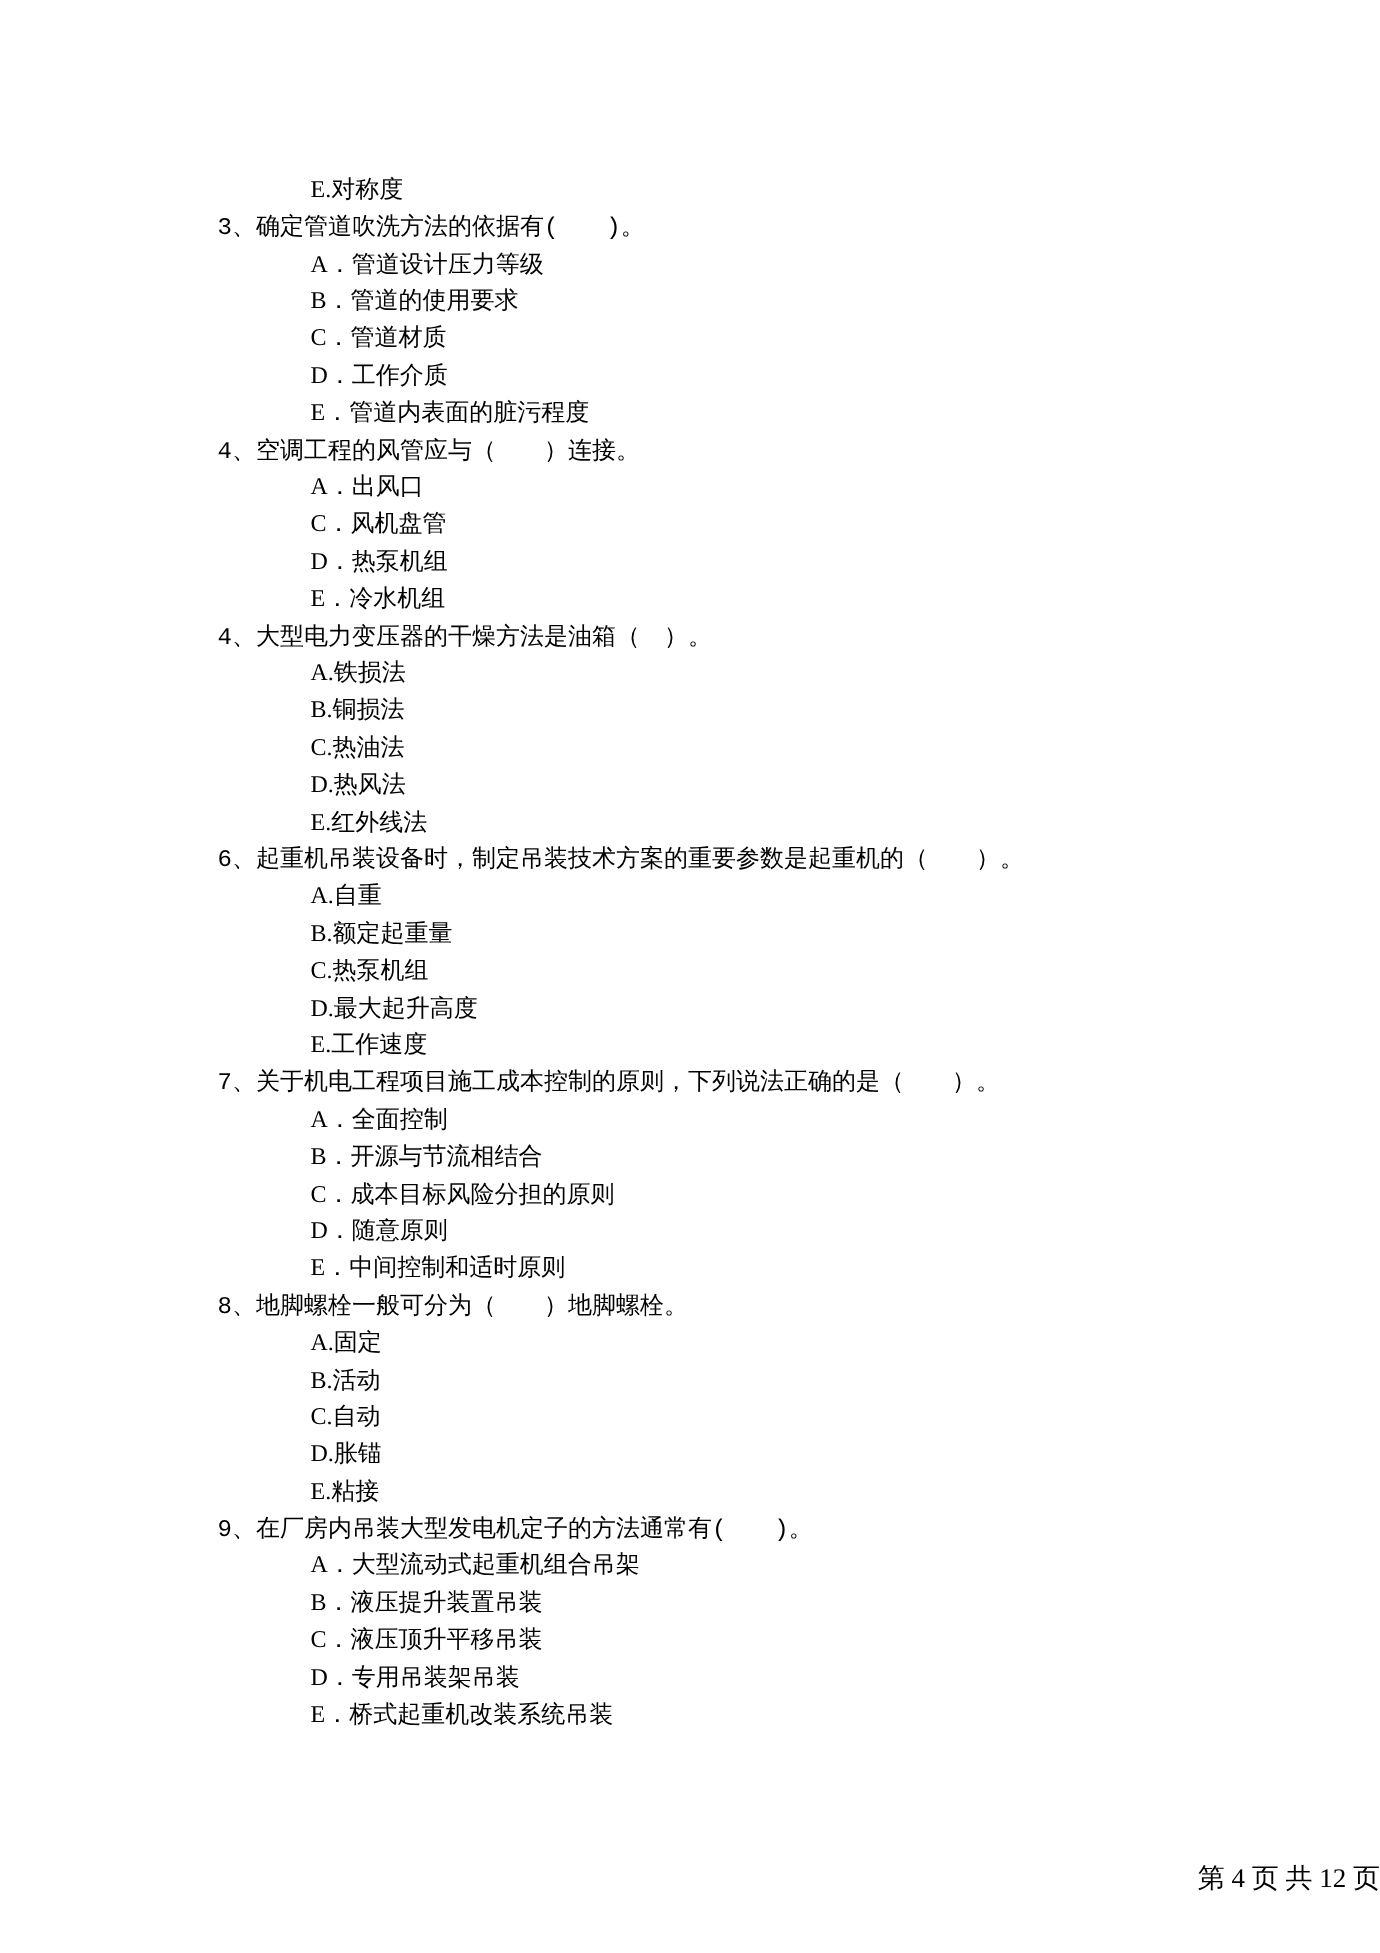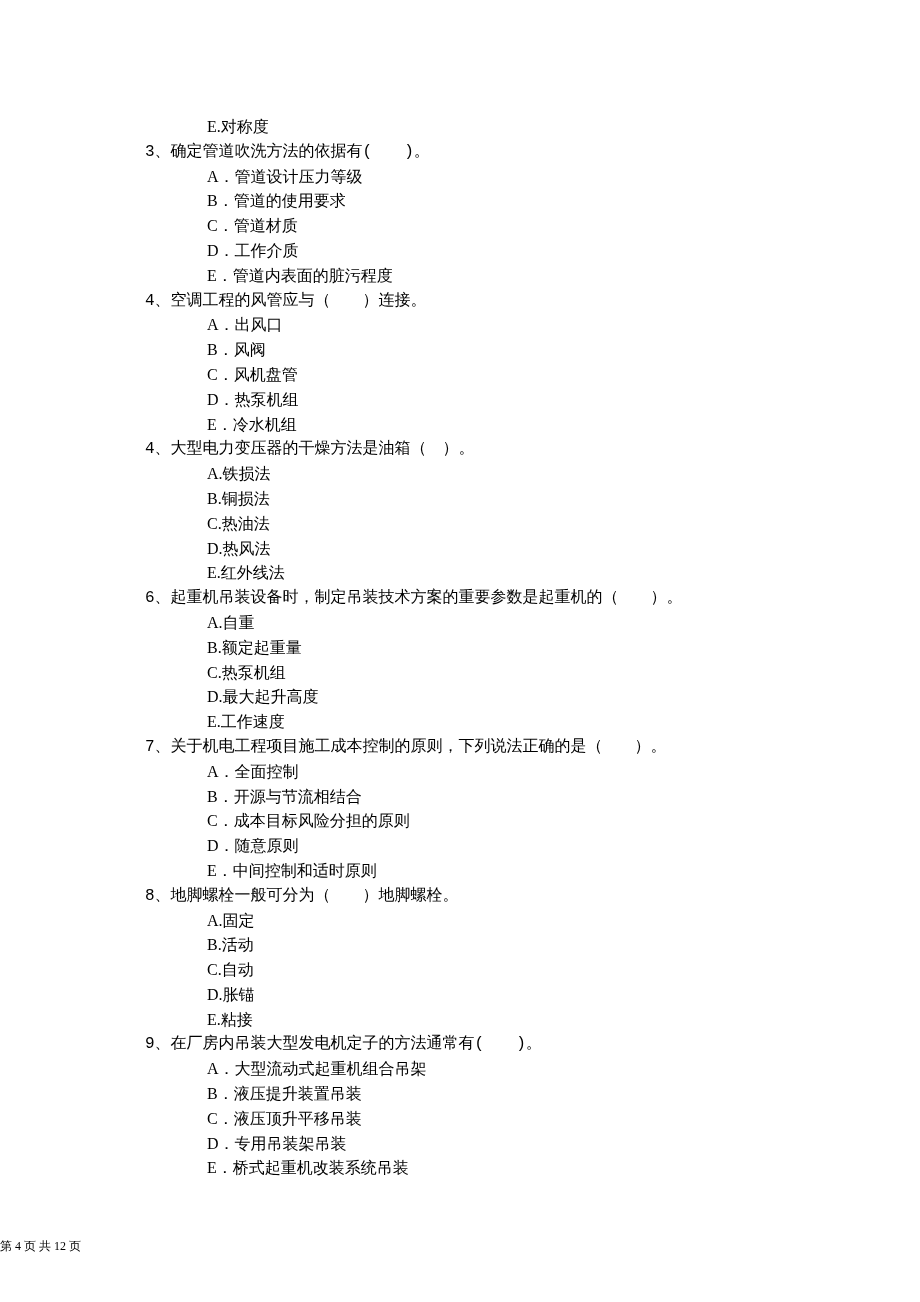--- a/index.html
+++ b/index.html
@@ -22,43 +22,42 @@
     }
     .option-line {
       padding-left: 62px;
     }
     .question-line {
       padding-left: 0;
       font-family: Liberation Mono, monospace;
     }
     .footer {
       position: absolute;
-      bottom: 46px;
+      bottom: 35px;
       left: 0;
       right: 0;
-      text-align: left;
-      font-size: 12px;
+      text-align: right;
+      font-size: 18px;
     }
   </style>
 </head>
 <body>
 
 <div class="content">
   <div class="option-line">E.对称度</div>
 
   <div class="question-line">3、确定管道吹洗方法的依据有(　　)。</div>
   <div class="option-line">A．管道设计压力等级</div>
   <div class="option-line">B．管道的使用要求</div>
   <div class="option-line">C．管道材质</div>
   <div class="option-line">D．工作介质</div>
   <div class="option-line">E．管道内表面的脏污程度</div>
 
   <div class="question-line">4、空调工程的风管应与（　　）连接。</div>
   <div class="option-line">A．出风口</div>
-  <div class="option-line">B．风阀</div>
   <div class="option-line">C．风机盘管</div>
   <div class="option-line">D．热泵机组</div>
   <div class="option-line">E．冷水机组</div>
 
   <div class="question-line">4、大型电力变压器的干燥方法是油箱（　）。</div>
   <div class="option-line">A.铁损法</div>
   <div class="option-line">B.铜损法</div>
   <div class="option-line">C.热油法</div>
   <div class="option-line">D.热风法</div>
   <div class="option-line">E.红外线法</div>

